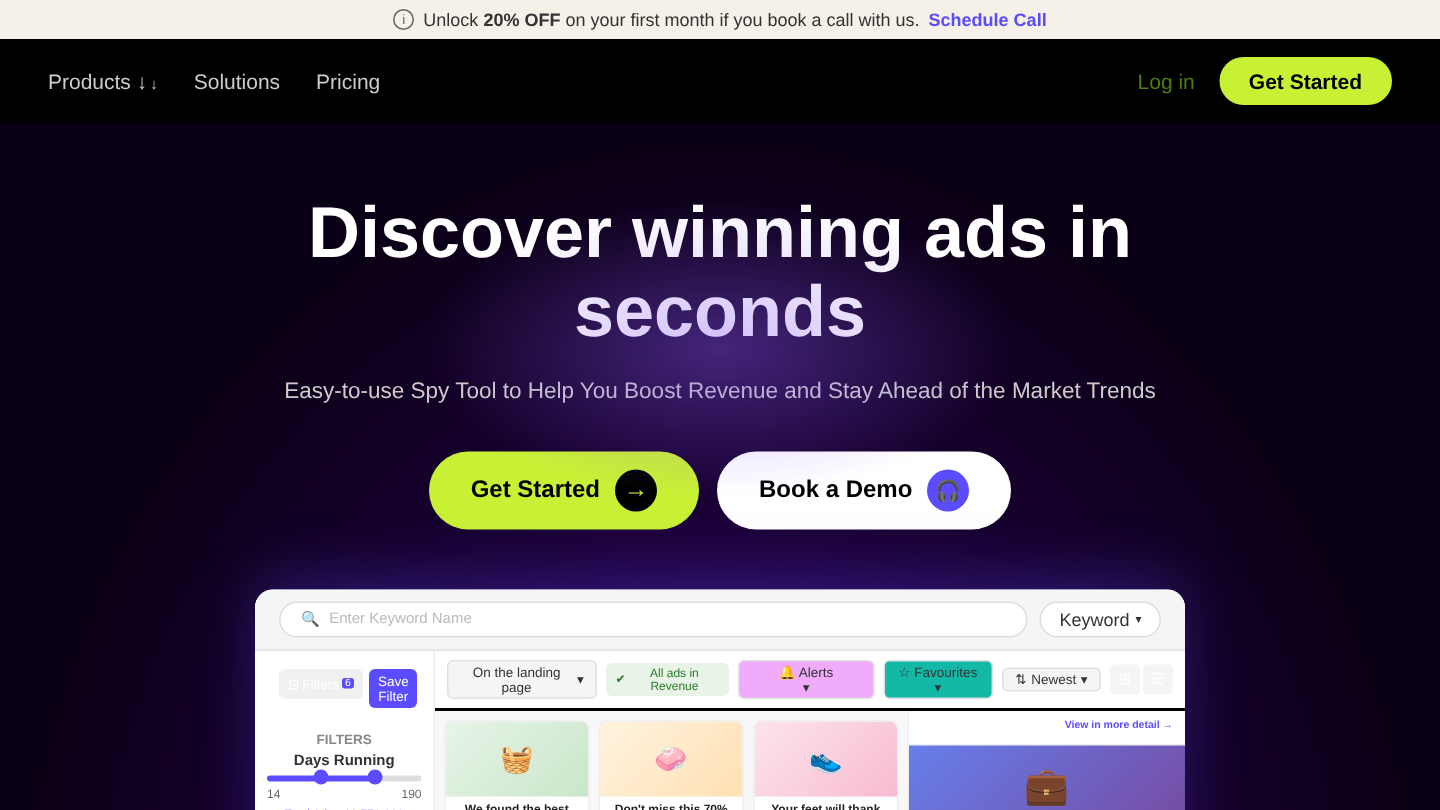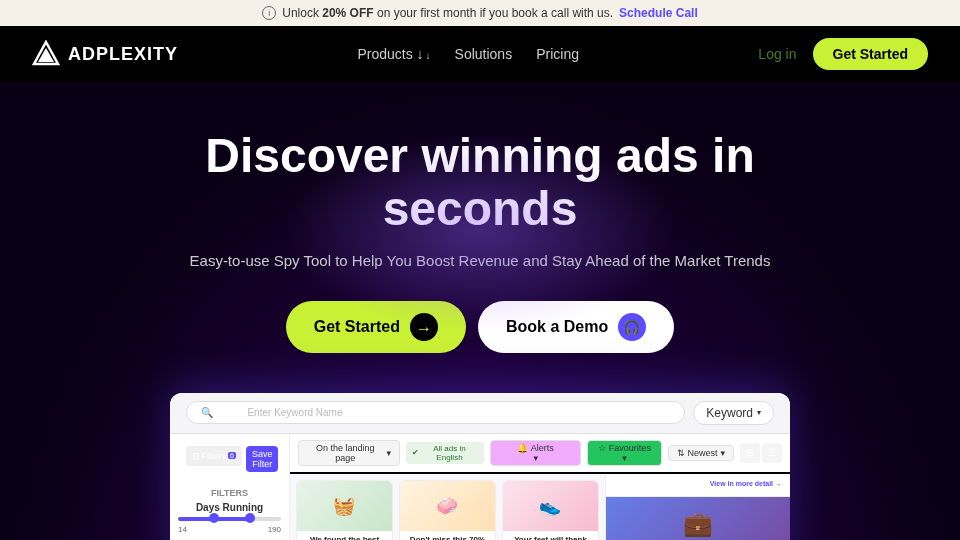--- a/index.html
+++ b/index.html
@@ -365,21 +365,21 @@
     }
     .db-alerts-btn {
       background: #f0abfc;
       border: 1px solid #e0e0e0;
       border-radius: 4px;
       padding: 2px 24px;
       font-size: 9px;
       color: #333;
     }
     .db-fav-btn {
-      background: #22c55e;
+      background: #14b8a6;
       border: 1px solid #e0e0e0;
       border-radius: 4px;
       padding: 2px 8px;
       font-size: 9px;
       color: #333;
     }
     .db-newest-btn {
       background: #f5f5f5;
       border: 1px solid #e0e0e0;
       border-radius: 4px;
@@ -500,27 +500,20 @@
 
 <div class="announcement-bar">
   <span class="info-icon">i</span>
   <span>
     Unlock <strong>20% OFF</strong> <span> on your first month if you book a call with us.</span>
   </span>
   <a href="#">Schedule Call</a>
 </div>
 
 <nav class="navbar">
-  <div class="logo">
-    <svg class="logo-icon" viewBox="0 0 28 28" fill="none">
-      <polygon points="14,2 26,24 2,24" fill="none" stroke="white" stroke-width="2.5"></polygon>
-      <polygon points="14,8 22,22 6,22" fill="white"></polygon>
-    </svg>
-    <span class="logo-text">ADPLEXITY</span>
-  </div>
   <div class="nav-links">
     <span class="has-arrow">Products ↓</span>
     <span>Solutions</span>
     <span>Pricing</span>
   </div>
   <div class="nav-actions">
     <span class="login-btn">Log in</span>
     <button class="get-started-nav">Get Started</button>
   </div>
 </nav>
@@ -539,21 +532,21 @@
       <span class="headphone-icon">🎧</span>
     </button>
   </div>
 
   <div class="dashboard-container">
     <div class="dashboard-wrapper">
 
       <div class="db-search-bar">
         <div class="db-search-input">
           <span style="color:#bbb;font-size:10px;">🔍</span>
-          <span style="color:#bbb;font-size:10px;margin-left:28px;">Enter Keyword Name</span>
+          <span style="color:#bbb;font-size:10px;">Enter Keyword Name</span>
         </div>
         <div class="db-keyword-badge">
           <span>Keyword</span>
           <span style="font-size:8px;">▾</span>
         </div>
       </div>
 
       <div class="db-layout">
 
         <div class="db-sidebar">
@@ -587,21 +580,21 @@
 
         <div class="db-main">
 
           <div class="db-toolbar">
             <div class="db-toolbar-select">
               <span>On the landing page</span>
               <span>▾</span>
             </div>
             <div class="db-lang-badge">
               <span>✔</span>
-              <span>All ads in English</span>
+              <span>All ads in Revenue</span>
             </div>
             <div class="db-alerts-btn">
               <span>🔔</span>
               <span>Alerts</span>
               <span>▾</span>
             </div>
             <div class="db-fav-btn">
               <span>☆</span>
               <span>Favourites</span>
               <span>▾</span>

